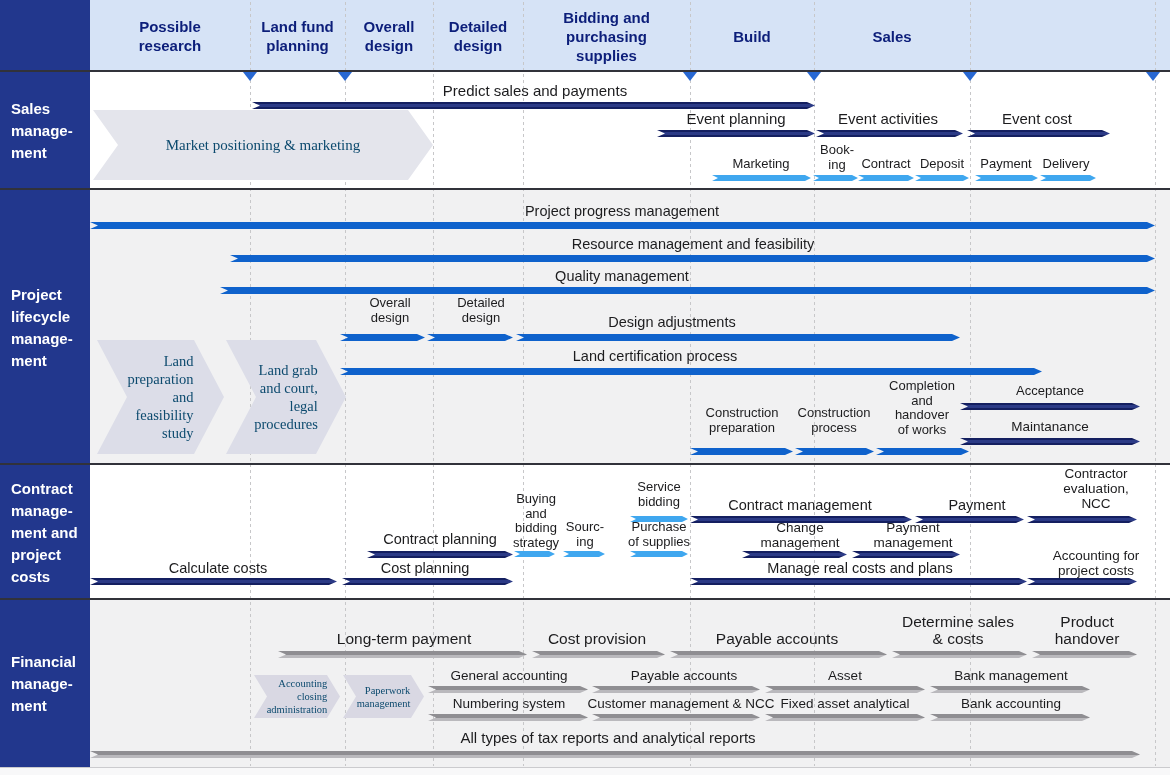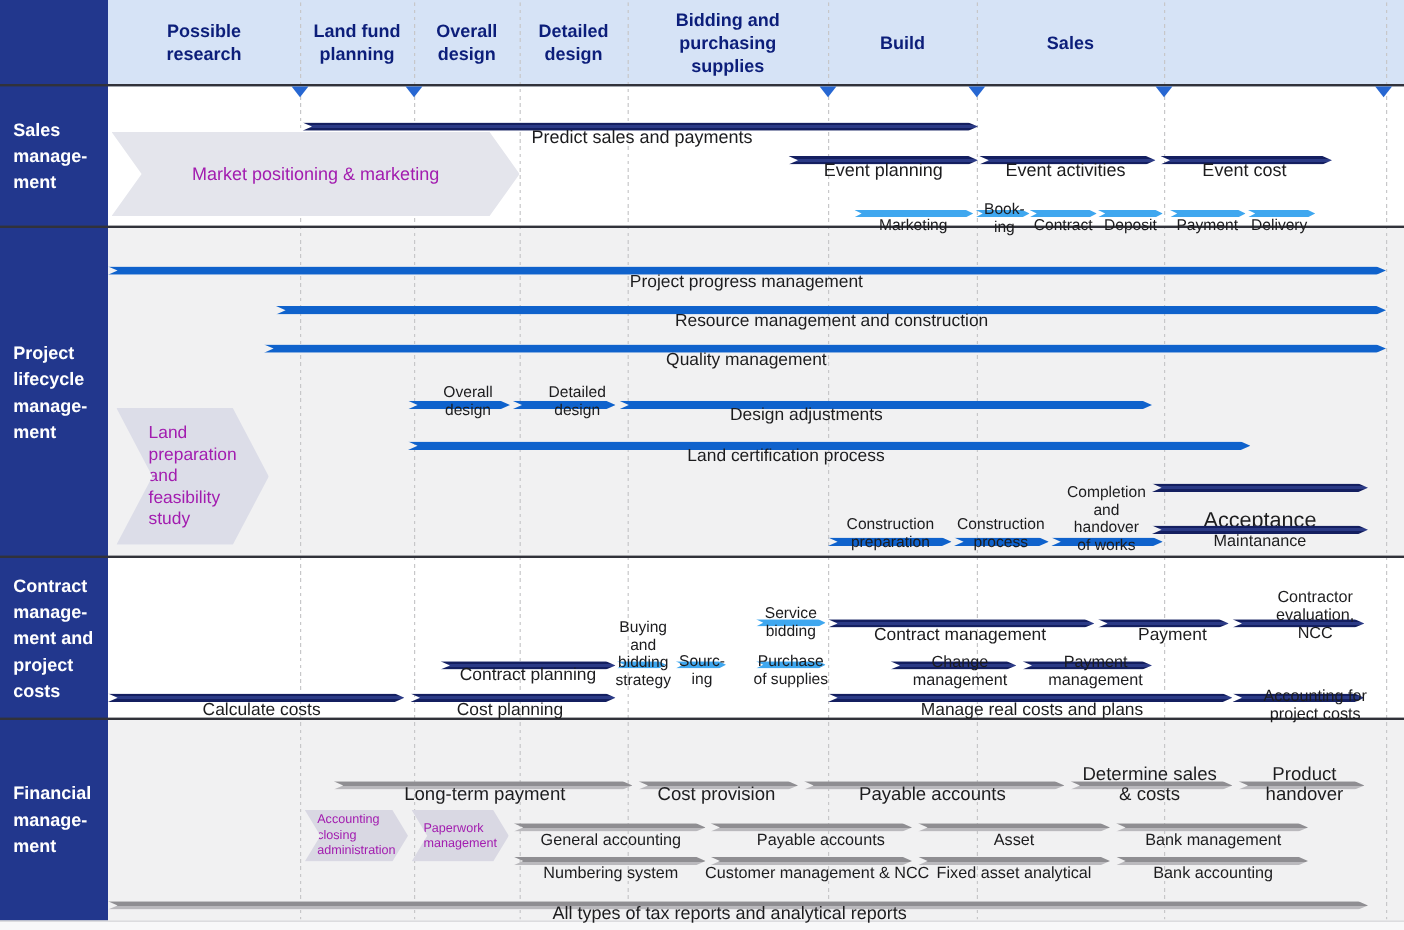--- a/index.html
+++ b/index.html
@@ -5,23 +5,23 @@
   html,body{margin:0;padding:0;background:#fff;font-family:"Liberation Sans",sans-serif;}
   #canvas{position:relative;width:1170px;height:775px;overflow:hidden;background:#fff;}
   #canvas div{box-sizing:border-box;}
   .sect{position:absolute;}
   .vdash{position:absolute;width:1px;top:2px;height:764px;background-image:repeating-linear-gradient(to bottom,#c7c7c9 0 3px,transparent 3px 6px);}
   .hdiv{position:absolute;left:0;width:1170px;height:2px;background:#31323a;}
   .tri{position:absolute;width:0;height:0;border-left:7px solid transparent;border-right:7px solid transparent;border-top:9px solid #2767d2;top:72px;}
   .hcol{position:absolute;top:0;height:72px;display:flex;align-items:center;justify-content:center;text-align:center;color:#0c1e7a;font-weight:700;font-size:15px;line-height:19px;white-space:pre;}
   #sidebar{position:absolute;left:0;top:0;width:90px;height:775px;background:#22378d;}
   .srow{position:absolute;left:0;width:90px;display:flex;align-items:center;color:#fff;font-weight:600;font-size:15px;line-height:22px;padding-left:11px;white-space:pre;}
-  .chev{position:absolute;display:flex;align-items:center;justify-content:center;text-align:left;color:#a21caf;white-space:pre;}
+  .chev{position:absolute;display:flex;align-items:center;justify-content:center;text-align:right;color:#0c4a6e;white-space:pre;font-family:Liberation Serif, serif;}
   .bar{position:absolute;}
-  .lbl{position:absolute;transform:translateX(-50%);text-align:center;color:#1c1c1e;white-space:pre;line-height:1.12;margin-top:24px;}
+  .lbl{position:absolute;transform:translateX(-50%);text-align:center;color:#1c1c1e;white-space:pre;line-height:1.12;}
   #hdrbg{position:absolute;left:90px;top:0;width:1080px;height:72px;background:#d6e3f6;}
   #botstrip{position:absolute;left:0;top:767px;width:1170px;height:8px;background:#f8f8f9;border-top:1px solid #cbcbce;}
 </style>
 </head>
 <body>
 
 <div id="canvas">
   <div id="hdrbg"></div>
   <div id="sidebar"></div>
   <div id="botstrip"></div>
@@ -72,20 +72,24 @@
 costs</div>
     <div class="srow" style="top: 600px; height: 167px;">Financial
 manage-
 ment</div>
     <div class="chev" style="left: 93px; top: 110px; width: 340px; height: 70px; background: rgb(228, 229, 236); font-size: 15px; line-height: 19px; clip-path: polygon(0px 0px, calc(100% - 25px) 0px, 100% 50%, calc(100% - 25px) 100%, 0px 100%, 25px 50%);">Market positioning &amp; marketing</div>
     <div class="chev" style="left: 97px; top: 340px; width: 127px; height: 114px; background: rgb(220, 221, 232); font-size: 14.5px; line-height: 18px; clip-path: polygon(0px 0px, calc(100% - 30px) 0px, 100% 50%, calc(100% - 30px) 100%, 0px 100%, 30px 50%);">Land
 preparation
 and
 feasibility
 study</div>
+    <div class="chev" style="left: 226px; top: 340px; width: 120px; height: 114px; background: rgb(220, 221, 232); font-size: 14.5px; line-height: 18px; clip-path: polygon(0px 0px, calc(100% - 30px) 0px, 100% 50%, calc(100% - 30px) 100%, 0px 100%, 30px 50%);">Land grab
+and court,
+legal
+procedures</div>
     <div class="chev" style="left: 254px; top: 675px; width: 86px; height: 43px; background: rgb(217, 216, 227); font-size: 10.5px; line-height: 13px; clip-path: polygon(0px 0px, calc(100% - 13px) 0px, 100% 50%, calc(100% - 13px) 100%, 0px 100%, 13px 50%);">Accounting
 closing
 administration</div>
     <div class="chev" style="left: 343px; top: 675px; width: 81px; height: 43px; background: rgb(217, 216, 227); font-size: 10.5px; line-height: 13px; clip-path: polygon(0px 0px, calc(100% - 13px) 0px, 100% 50%, calc(100% - 13px) 100%, 0px 100%, 13px 50%);">Paperwork
 management</div>
     <div class="bar" style="left: 252px; top: 102px; width: 563px; height: 7px; background: linear-gradient(rgb(20, 31, 96) 0px, rgb(20, 31, 96) 30%, rgb(43, 58, 134) 30%, rgb(43, 58, 134) 70%, rgb(20, 31, 96) 70%, rgb(20, 31, 96) 100%); clip-path: polygon(0px 0px, calc(100% - 8px) 0px, 100% 50%, calc(100% - 8px) 100%, 0px 100%, 8px 50%);"></div>
     <div class="lbl" style="left: 535px; top: 83px; font-size: 15px;">Predict sales and payments</div>
     <div class="bar" style="left: 657px; top: 130px; width: 158px; height: 7px; background: linear-gradient(rgb(20, 31, 96) 0px, rgb(20, 31, 96) 30%, rgb(43, 58, 134) 30%, rgb(43, 58, 134) 70%, rgb(20, 31, 96) 70%, rgb(20, 31, 96) 100%); clip-path: polygon(0px 0px, calc(100% - 8px) 0px, 100% 50%, calc(100% - 8px) 100%, 0px 100%, 8px 50%);"></div>
     <div class="lbl" style="left: 736px; top: 111px; font-size: 15px;">Event planning</div>
     <div class="bar" style="left: 816px; top: 130px; width: 147px; height: 7px; background: linear-gradient(rgb(20, 31, 96) 0px, rgb(20, 31, 96) 30%, rgb(43, 58, 134) 30%, rgb(43, 58, 134) 70%, rgb(20, 31, 96) 70%, rgb(20, 31, 96) 100%); clip-path: polygon(0px 0px, calc(100% - 8px) 0px, 100% 50%, calc(100% - 8px) 100%, 0px 100%, 8px 50%);"></div>
@@ -101,21 +105,21 @@
     <div class="lbl" style="left: 886px; top: 157px; font-size: 13px;">Contract</div>
     <div class="bar" style="left: 915px; top: 175px; width: 54px; height: 6px; background: rgb(63, 167, 239); clip-path: polygon(0px 0px, calc(100% - 6px) 0px, 100% 50%, calc(100% - 6px) 100%, 0px 100%, 6px 50%);"></div>
     <div class="lbl" style="left: 942px; top: 157px; font-size: 13px;">Deposit</div>
     <div class="bar" style="left: 975px; top: 175px; width: 63px; height: 6px; background: rgb(63, 167, 239); clip-path: polygon(0px 0px, calc(100% - 6px) 0px, 100% 50%, calc(100% - 6px) 100%, 0px 100%, 6px 50%);"></div>
     <div class="lbl" style="left: 1006px; top: 157px; font-size: 13px;">Payment</div>
     <div class="bar" style="left: 1040px; top: 175px; width: 56px; height: 6px; background: rgb(63, 167, 239); clip-path: polygon(0px 0px, calc(100% - 6px) 0px, 100% 50%, calc(100% - 6px) 100%, 0px 100%, 6px 50%);"></div>
     <div class="lbl" style="left: 1066px; top: 157px; font-size: 13px;">Delivery</div>
     <div class="bar" style="left: 90px; top: 222px; width: 1065px; height: 7px; background: rgb(15, 98, 204); clip-path: polygon(0px 0px, calc(100% - 8px) 0px, 100% 50%, calc(100% - 8px) 100%, 0px 100%, 8px 50%);"></div>
     <div class="lbl" style="left: 622px; top: 203px; font-size: 14.5px;">Project progress management</div>
     <div class="bar" style="left: 230px; top: 255px; width: 925px; height: 7px; background: rgb(15, 98, 204); clip-path: polygon(0px 0px, calc(100% - 8px) 0px, 100% 50%, calc(100% - 8px) 100%, 0px 100%, 8px 50%);"></div>
-    <div class="lbl" style="left: 693px; top: 236px; font-size: 14.5px;">Resource management and construction</div>
+    <div class="lbl" style="left: 693px; top: 236px; font-size: 14.5px;">Resource management and feasibility</div>
     <div class="bar" style="left: 220px; top: 287px; width: 935px; height: 7px; background: rgb(15, 98, 204); clip-path: polygon(0px 0px, calc(100% - 8px) 0px, 100% 50%, calc(100% - 8px) 100%, 0px 100%, 8px 50%);"></div>
     <div class="lbl" style="left: 622px; top: 268px; font-size: 14.5px;">Quality management</div>
     <div class="bar" style="left: 340px; top: 334px; width: 85px; height: 7px; background: rgb(15, 98, 204); clip-path: polygon(0px 0px, calc(100% - 8px) 0px, 100% 50%, calc(100% - 8px) 100%, 0px 100%, 8px 50%);"></div>
     <div class="lbl" style="left: 390px; top: 296px; font-size: 13px;">Overall
 design</div>
     <div class="bar" style="left: 427px; top: 334px; width: 86px; height: 7px; background: rgb(15, 98, 204); clip-path: polygon(0px 0px, calc(100% - 8px) 0px, 100% 50%, calc(100% - 8px) 100%, 0px 100%, 8px 50%);"></div>
     <div class="lbl" style="left: 481px; top: 296px; font-size: 13px;">Detailed
 design</div>
     <div class="bar" style="left: 516px; top: 334px; width: 444px; height: 7px; background: rgb(15, 98, 204); clip-path: polygon(0px 0px, calc(100% - 8px) 0px, 100% 50%, calc(100% - 8px) 100%, 0px 100%, 8px 50%);"></div>
     <div class="lbl" style="left: 672px; top: 314px; font-size: 14.5px;">Design adjustments</div>
@@ -126,21 +130,21 @@
 preparation</div>
     <div class="bar" style="left: 795px; top: 448px; width: 79px; height: 7px; background: rgb(15, 98, 204); clip-path: polygon(0px 0px, calc(100% - 8px) 0px, 100% 50%, calc(100% - 8px) 100%, 0px 100%, 8px 50%);"></div>
     <div class="lbl" style="left: 834px; top: 406px; font-size: 13px;">Construction
 process</div>
     <div class="bar" style="left: 876px; top: 448px; width: 93px; height: 7px; background: rgb(15, 98, 204); clip-path: polygon(0px 0px, calc(100% - 8px) 0px, 100% 50%, calc(100% - 8px) 100%, 0px 100%, 8px 50%);"></div>
     <div class="lbl" style="left: 922px; top: 379px; font-size: 13px;">Completion
 and
 handover
 of works</div>
     <div class="bar" style="left: 960px; top: 403px; width: 180px; height: 7px; background: linear-gradient(rgb(20, 31, 96) 0px, rgb(20, 31, 96) 30%, rgb(43, 58, 134) 30%, rgb(43, 58, 134) 70%, rgb(20, 31, 96) 70%, rgb(20, 31, 96) 100%); clip-path: polygon(0px 0px, calc(100% - 8px) 0px, 100% 50%, calc(100% - 8px) 100%, 0px 100%, 8px 50%);"></div>
-    <div class="lbl" style="left: 1050px; top: 399px; font-size: 18px; text-decoration: underline;">Acceptance</div>
+    <div class="lbl" style="left: 1050px; top: 384px; font-size: 13px;">Acceptance</div>
     <div class="bar" style="left: 960px; top: 438px; width: 180px; height: 7px; background: linear-gradient(rgb(20, 31, 96) 0px, rgb(20, 31, 96) 30%, rgb(43, 58, 134) 30%, rgb(43, 58, 134) 70%, rgb(20, 31, 96) 70%, rgb(20, 31, 96) 100%); clip-path: polygon(0px 0px, calc(100% - 8px) 0px, 100% 50%, calc(100% - 8px) 100%, 0px 100%, 8px 50%);"></div>
     <div class="lbl" style="left: 1050px; top: 419px; font-size: 13.5px;">Maintanance</div>
     <div class="bar" style="left: 90px; top: 578px; width: 247px; height: 7px; background: linear-gradient(rgb(20, 31, 96) 0px, rgb(20, 31, 96) 30%, rgb(43, 58, 134) 30%, rgb(43, 58, 134) 70%, rgb(20, 31, 96) 70%, rgb(20, 31, 96) 100%); clip-path: polygon(0px 0px, calc(100% - 8px) 0px, 100% 50%, calc(100% - 8px) 100%, 0px 100%, 8px 50%);"></div>
     <div class="lbl" style="left: 218px; top: 560px; font-size: 14.5px;">Calculate costs</div>
     <div class="bar" style="left: 367px; top: 551px; width: 146px; height: 7px; background: linear-gradient(rgb(20, 31, 96) 0px, rgb(20, 31, 96) 30%, rgb(43, 58, 134) 30%, rgb(43, 58, 134) 70%, rgb(20, 31, 96) 70%, rgb(20, 31, 96) 100%); clip-path: polygon(0px 0px, calc(100% - 8px) 0px, 100% 50%, calc(100% - 8px) 100%, 0px 100%, 8px 50%);"></div>
     <div class="lbl" style="left: 440px; top: 531px; font-size: 14.5px;">Contract planning</div>
     <div class="bar" style="left: 342px; top: 578px; width: 171px; height: 7px; background: linear-gradient(rgb(20, 31, 96) 0px, rgb(20, 31, 96) 30%, rgb(43, 58, 134) 30%, rgb(43, 58, 134) 70%, rgb(20, 31, 96) 70%, rgb(20, 31, 96) 100%); clip-path: polygon(0px 0px, calc(100% - 8px) 0px, 100% 50%, calc(100% - 8px) 100%, 0px 100%, 8px 50%);"></div>
     <div class="lbl" style="left: 425px; top: 560px; font-size: 14.5px;">Cost planning</div>
     <div class="bar" style="left: 514px; top: 551px; width: 41px; height: 6px; background: rgb(63, 167, 239); clip-path: polygon(0px 0px, calc(100% - 6px) 0px, 100% 50%, calc(100% - 6px) 100%, 0px 100%, 6px 50%);"></div>
     <div class="lbl" style="left: 536px; top: 492px; font-size: 13px;">Buying

